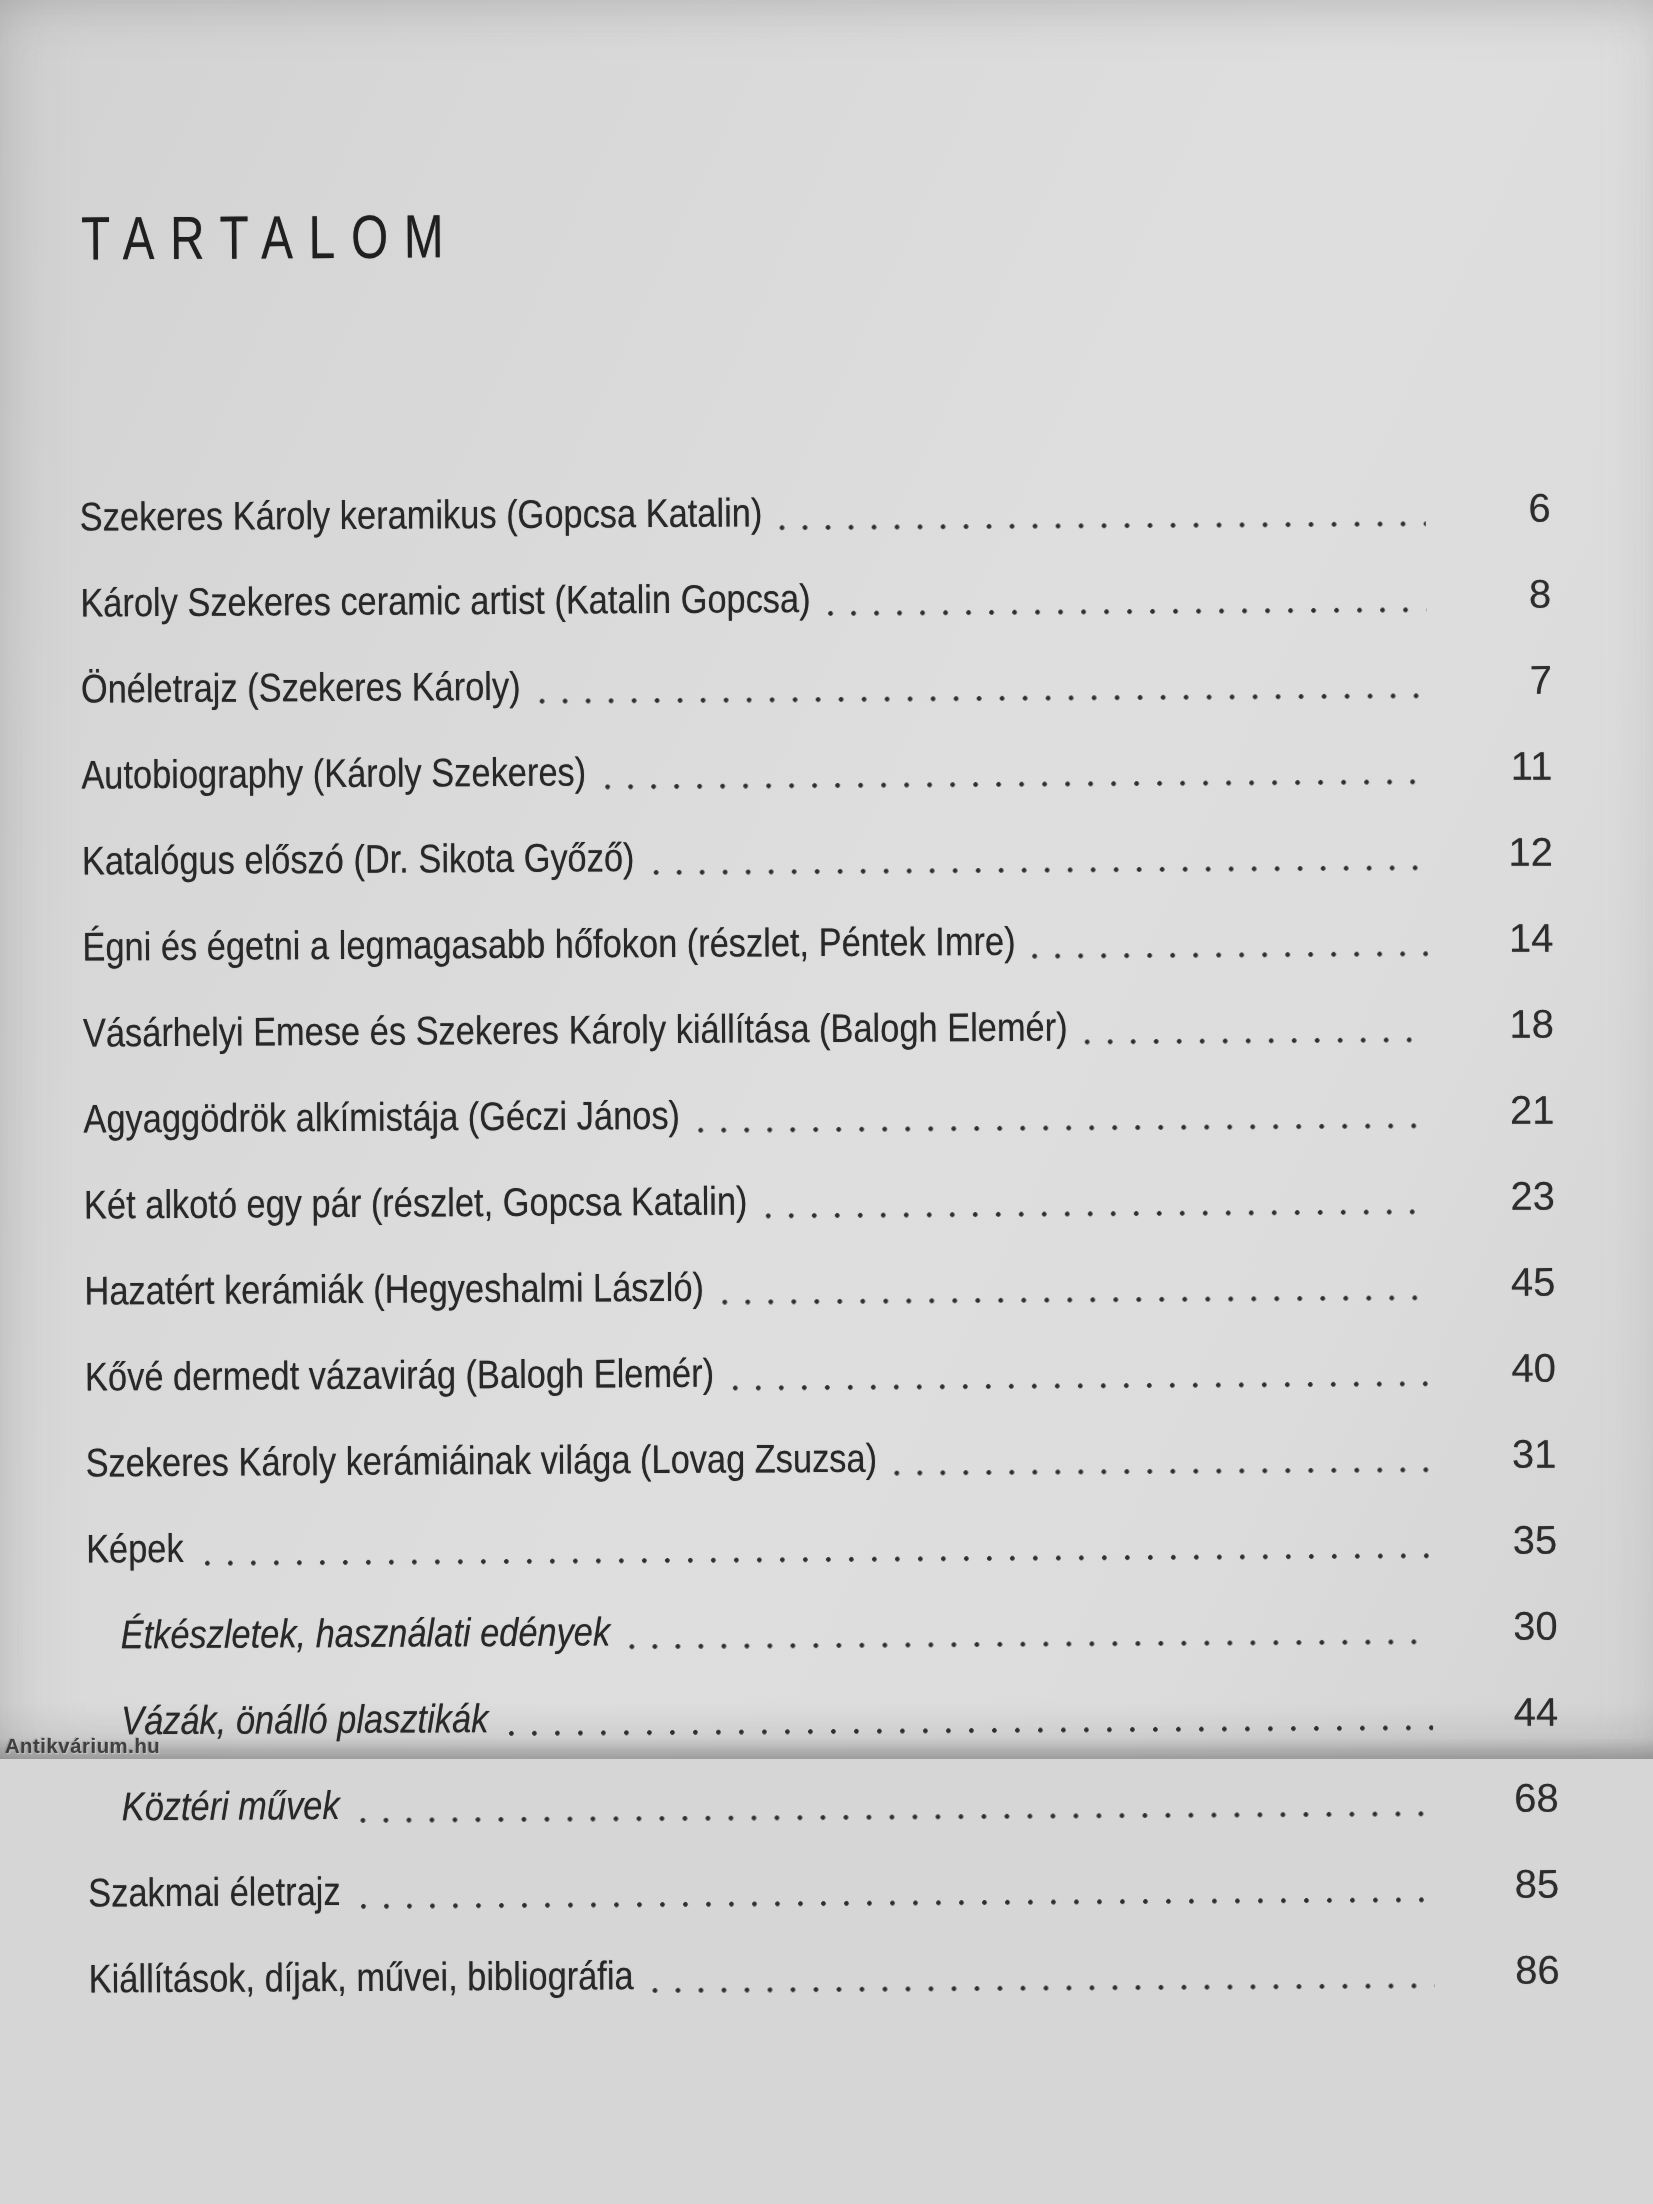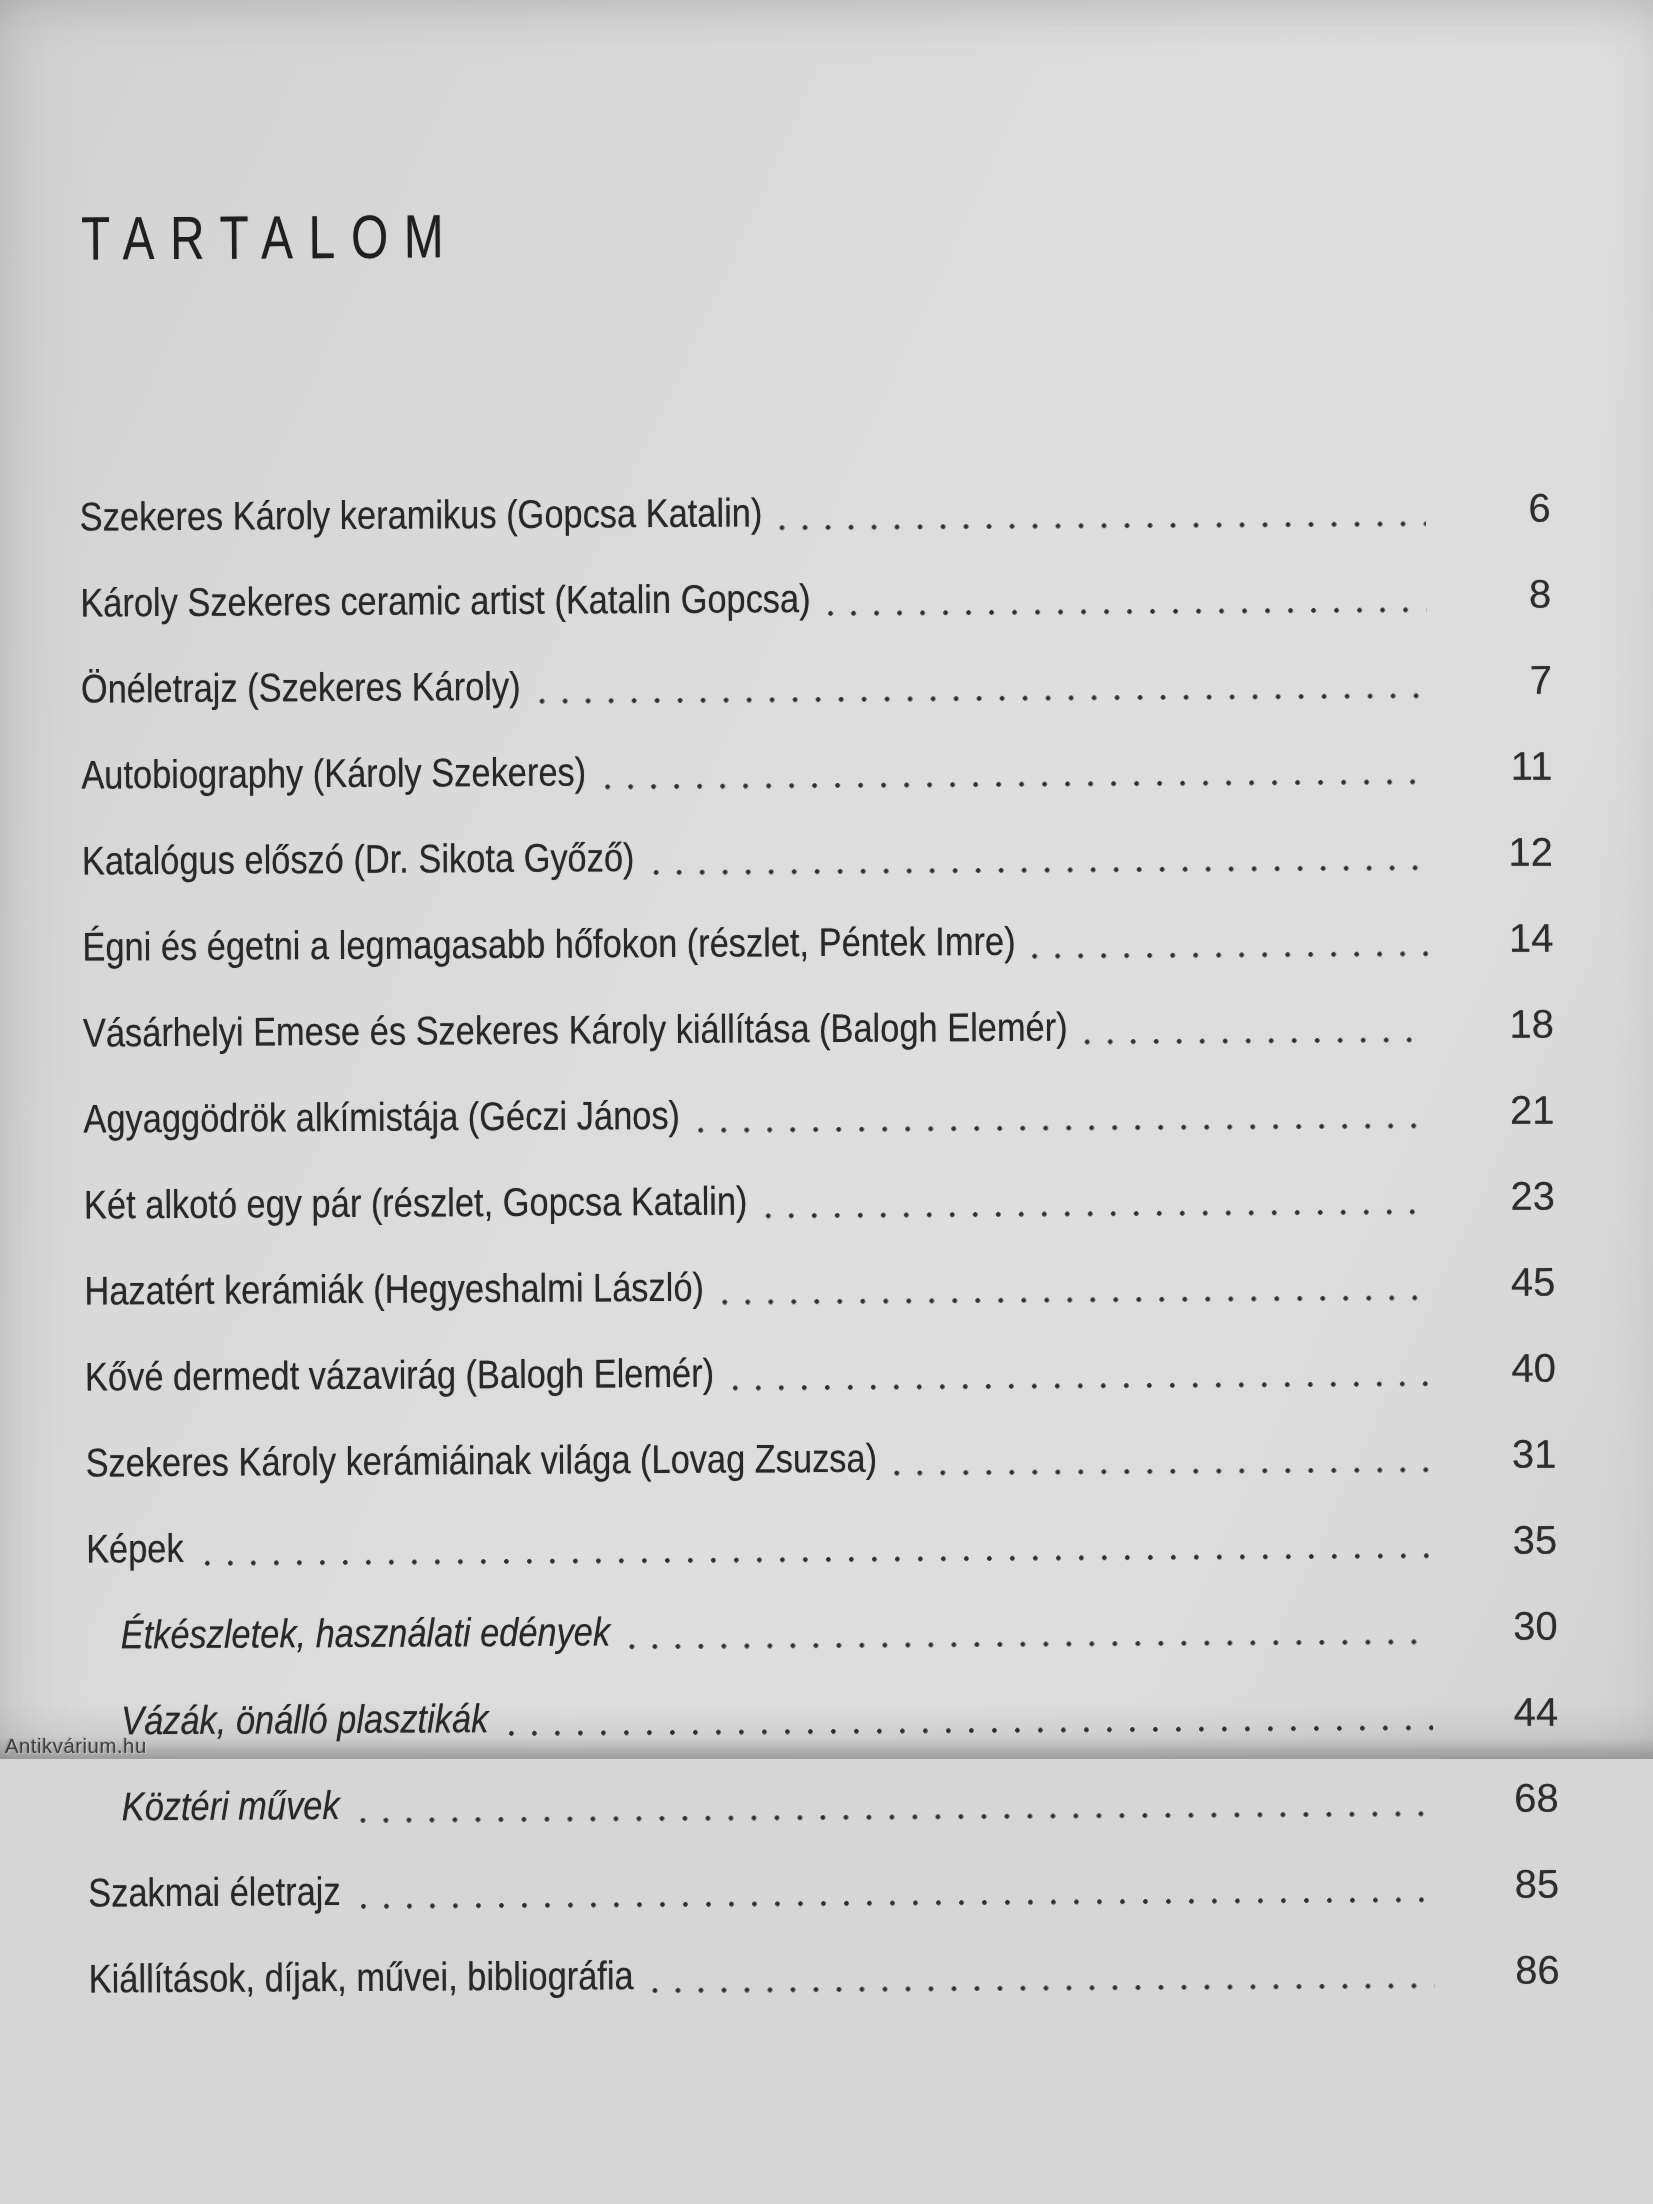--- a/index.html
+++ b/index.html
@@ -82,21 +82,21 @@
     text-align: right;
     font-size: 40px;
     color: #2d2d2d;
     text-shadow: 0 0 1px rgba(40,40,40,0.45);
   }
   .watermark {
     position: absolute;
     left: 4.9px;
     bottom: 1px;
     font-size: 20.4px;
-    font-weight: normal;
+    font-weight: bold;
     letter-spacing: 0.5px;
     color: rgba(42,42,42,0.85);
     text-shadow: 1px 1px 1px rgba(225,225,225,0.55), -1px -1px 1px rgba(60,60,60,0.25);
   }
 </style>
 </head>
 <body>
 
 <div class="scan">
   <div class="sheet">

